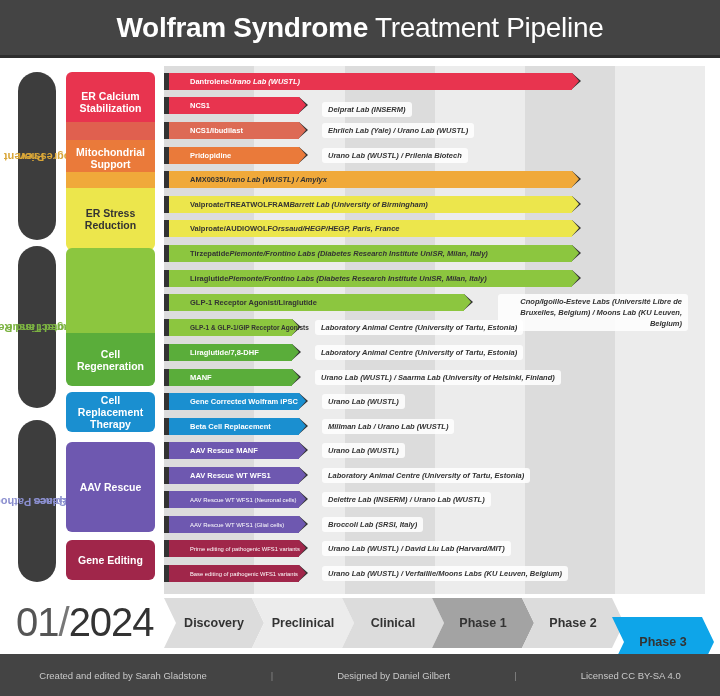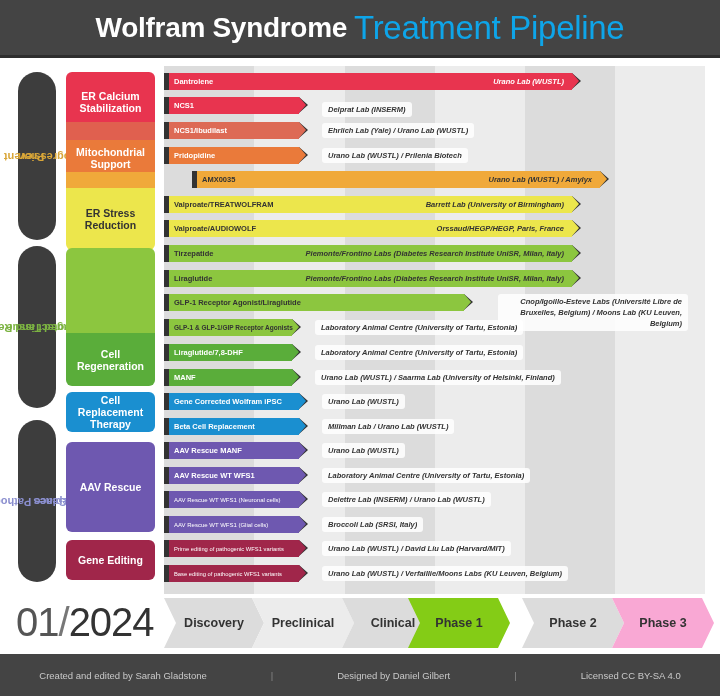--- a/index.html
+++ b/index.html
@@ -1,31 +1,31 @@
 <!DOCTYPE html>
 <html><head>
   <meta charset="utf-8">
   <style>
     * { box-sizing: border-box; margin: 0; padding: 0; }
     html, body { width: 720px; height: 696px; overflow: hidden; background: #ffffff; font-family: "Liberation Sans", "DejaVu Sans", sans-serif; }
     .root { position: relative; width: 720px; height: 696px; background: #ffffff; }
 
     .header { position: absolute; left: 0; top: 0; width: 720px; height: 58px; background: #444444; display: flex; align-items: center; justify-content: center; border-bottom: 3px solid #2e2e2e; }
     .header .title-bold { color: #ffffff; font-weight: bold; font-size: 28px; letter-spacing: -0.3px; }
-    .header .title-light { color: #0ea5e9; font-weight: normal; font-size: 33px; margin-left: 7px; letter-spacing: -0.3px; }
+    .header .title-light { color: #ffffff; font-weight: normal; font-size: 28px; margin-left: 7px; letter-spacing: -0.3px; }
 
     .band { position: absolute; top: 66px; height: 528px; }
 
     .group-pill { position: absolute; left: 18px; width: 38px; background: #3d3d3d; border-radius: 19px; display: flex; align-items: center; justify-content: center; }
     .group-pill span { transform: rotate(-90deg); white-space: nowrap; font-weight: bold; font-size: 11px; text-align: center; line-height: 13px; display: block; }
 
     .cat { position: absolute; left: 66px; width: 89px; border-radius: 6px; display: flex; align-items: center; justify-content: center; text-align: center; font-weight: bold; font-size: 10.5px; line-height: 12px; padding: 2px 4px; }
 
     .row { position: absolute; left: 164px; height: 17px; display: flex; align-items: center; }
-    .bar { position: relative; height: 17px; display: flex; align-items: center; justify-content: space-between; border-left: 5px solid #333; padding-left: 5px; padding-right: 8px; font-size: 7.5px; font-weight: bold; white-space: nowrap; overflow: visible; }
+    .bar { position: relative; height: 17px; display: flex; align-items: center; justify-content: flex-start; border-left: 5px solid #333; padding-left: 21px; padding-right: 8px; font-size: 7.5px; font-weight: bold; white-space: nowrap; overflow: visible; }
     .bar::after { content: ""; position: absolute; right: -9px; top: 0; width: 0; height: 0; border-top: 8.5px solid transparent; border-bottom: 8.5px solid transparent; border-left: 9px solid #333; }
     .bar .tip { position: absolute; right: -7px; top: 0; width: 0; height: 0; border-top: 8.5px solid transparent; border-bottom: 8.5px solid transparent; border-left: 7px solid; z-index: 2; }
     .bar .lbl { position: relative; z-index: 3; }
     .bar .inlab { position: relative; z-index: 3; font-style: italic; }
     .lab { position: absolute; height: 15px; padding: 0 6px; display: flex; align-items: center; font-size: 7.5px; font-weight: bold; font-style: italic; color: #333; background: rgba(255,255,255,0.85); border-radius: 3px; white-space: nowrap; }
     .lab.multi { height: auto; white-space: normal; text-align: right; line-height: 11px; padding: 2px 6px; width: 190px; }
 
     .timeline { position: absolute; top: 598px; left: 0; width: 720px; height: 50px; }
     .date { position: absolute; left: 16px; top: 2px; font-size: 40px; color: #333; letter-spacing: -1px; }
     .date .mo { color: #555; font-weight: normal; }
@@ -100,21 +100,21 @@
 
   <div class="row" style="top:147px;">
     <div class="bar" style="width:135px;background:#ea7a3a;color:#fff;">
       <span class="tip" style="border-left-color:#ea7a3a;"></span>
       <span class="lbl">Pridopidine</span>
     </div>
   </div>
   <div class="lab" style="left:322px;top:148px;">Urano Lab (WUSTL) / Prilenia Biotech</div>
 
   <div class="row" style="top:171px;">
-    <div class="bar" style="width:408px;background:#f0a93a;color:#333;margin-left:28px;">
+    <div class="bar" style="width:408px;background:#f0a93a;color:#333;">
       <span class="tip" style="border-left-color:#f0a93a;"></span>
       <span class="lbl">AMX0035</span>
       <span class="inlab">Urano Lab (WUSTL) / Amylyx</span>
     </div>
   </div>
 
   <div class="row" style="top:196px;">
     <div class="bar" style="width:408px;background:#ece64c;color:#333;">
       <span class="tip" style="border-left-color:#ece64c;"></span>
       <span class="lbl">Valproate/TREATWOLFRAM</span>
@@ -242,23 +242,23 @@
   </div>
   <div class="lab" style="left:322px;top:566px;">Urano Lab (WUSTL) / Verfaillie/Moons Labs (KU Leuven, Belgium)</div>
 
   <div class="timeline">
     <div class="date">
       <span class="mo">01</span><span class="slash">/</span><span class="yr">2024</span>
     </div>
     <div class="phase" style="left:164px;width:100px;background:#dcdcdc;">Discovery</div>
     <div class="phase" style="left:252px;width:102px;background:#ececec;">Preclinical</div>
     <div class="phase" style="left:342px;width:102px;background:#dcdcdc;">Clinical</div>
-    <div class="phase" style="left:408px;width:102px;background:#84cc16;">Phase 1</div>
+    <div class="phase" style="left:432px;width:102px;background:#a3a3a3;">Phase 1</div>
     <div class="phase" style="left:522px;width:102px;background:#dcdcdc;">Phase 2</div>
-    <div class="phase" style="left:612px;width:102px;background:#f9a8d4;">Phase 3</div>
+    <div class="phase" style="left:612px;width:102px;background:#0ea5e9;margin-top:19px;">Phase 3</div>
   </div>
 
   <div class="footer">
     <span>Created and edited by Sarah Gladstone</span>
     <span class="sep">|</span>
     <span>Designed by Daniel Gilbert</span>
     <span class="sep">|</span>
     <span>Licensed CC BY-SA 4.0</span>
   </div>
 </div>

